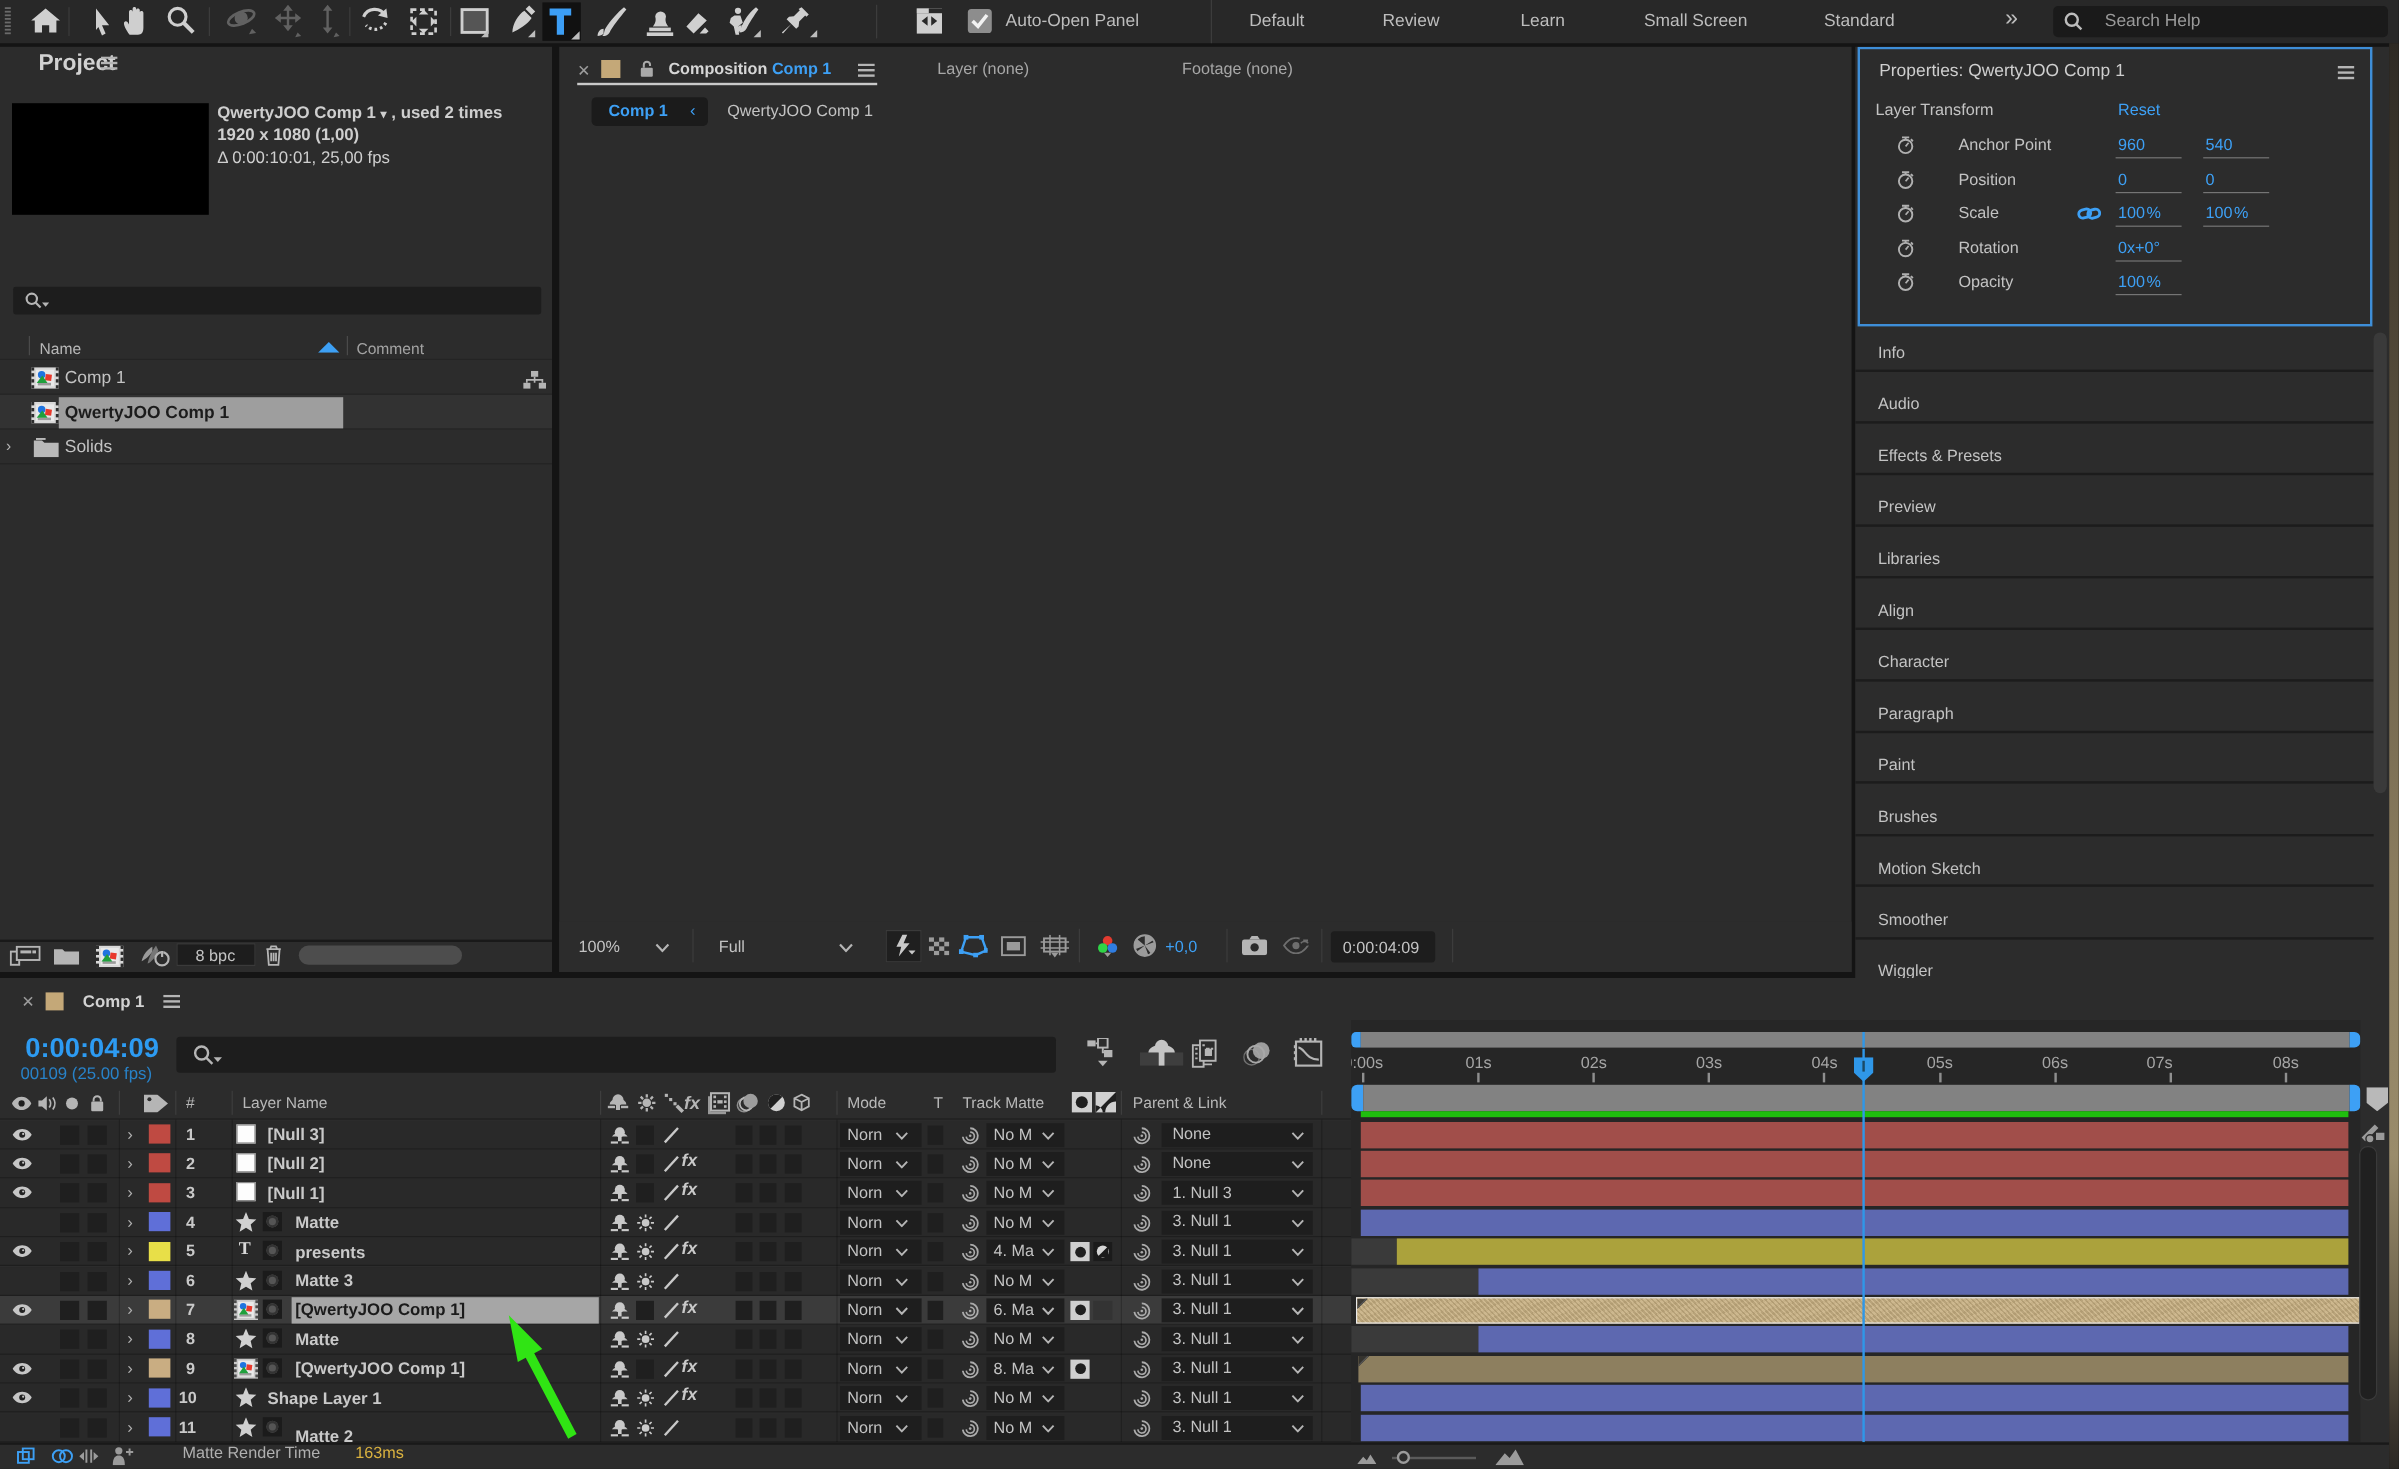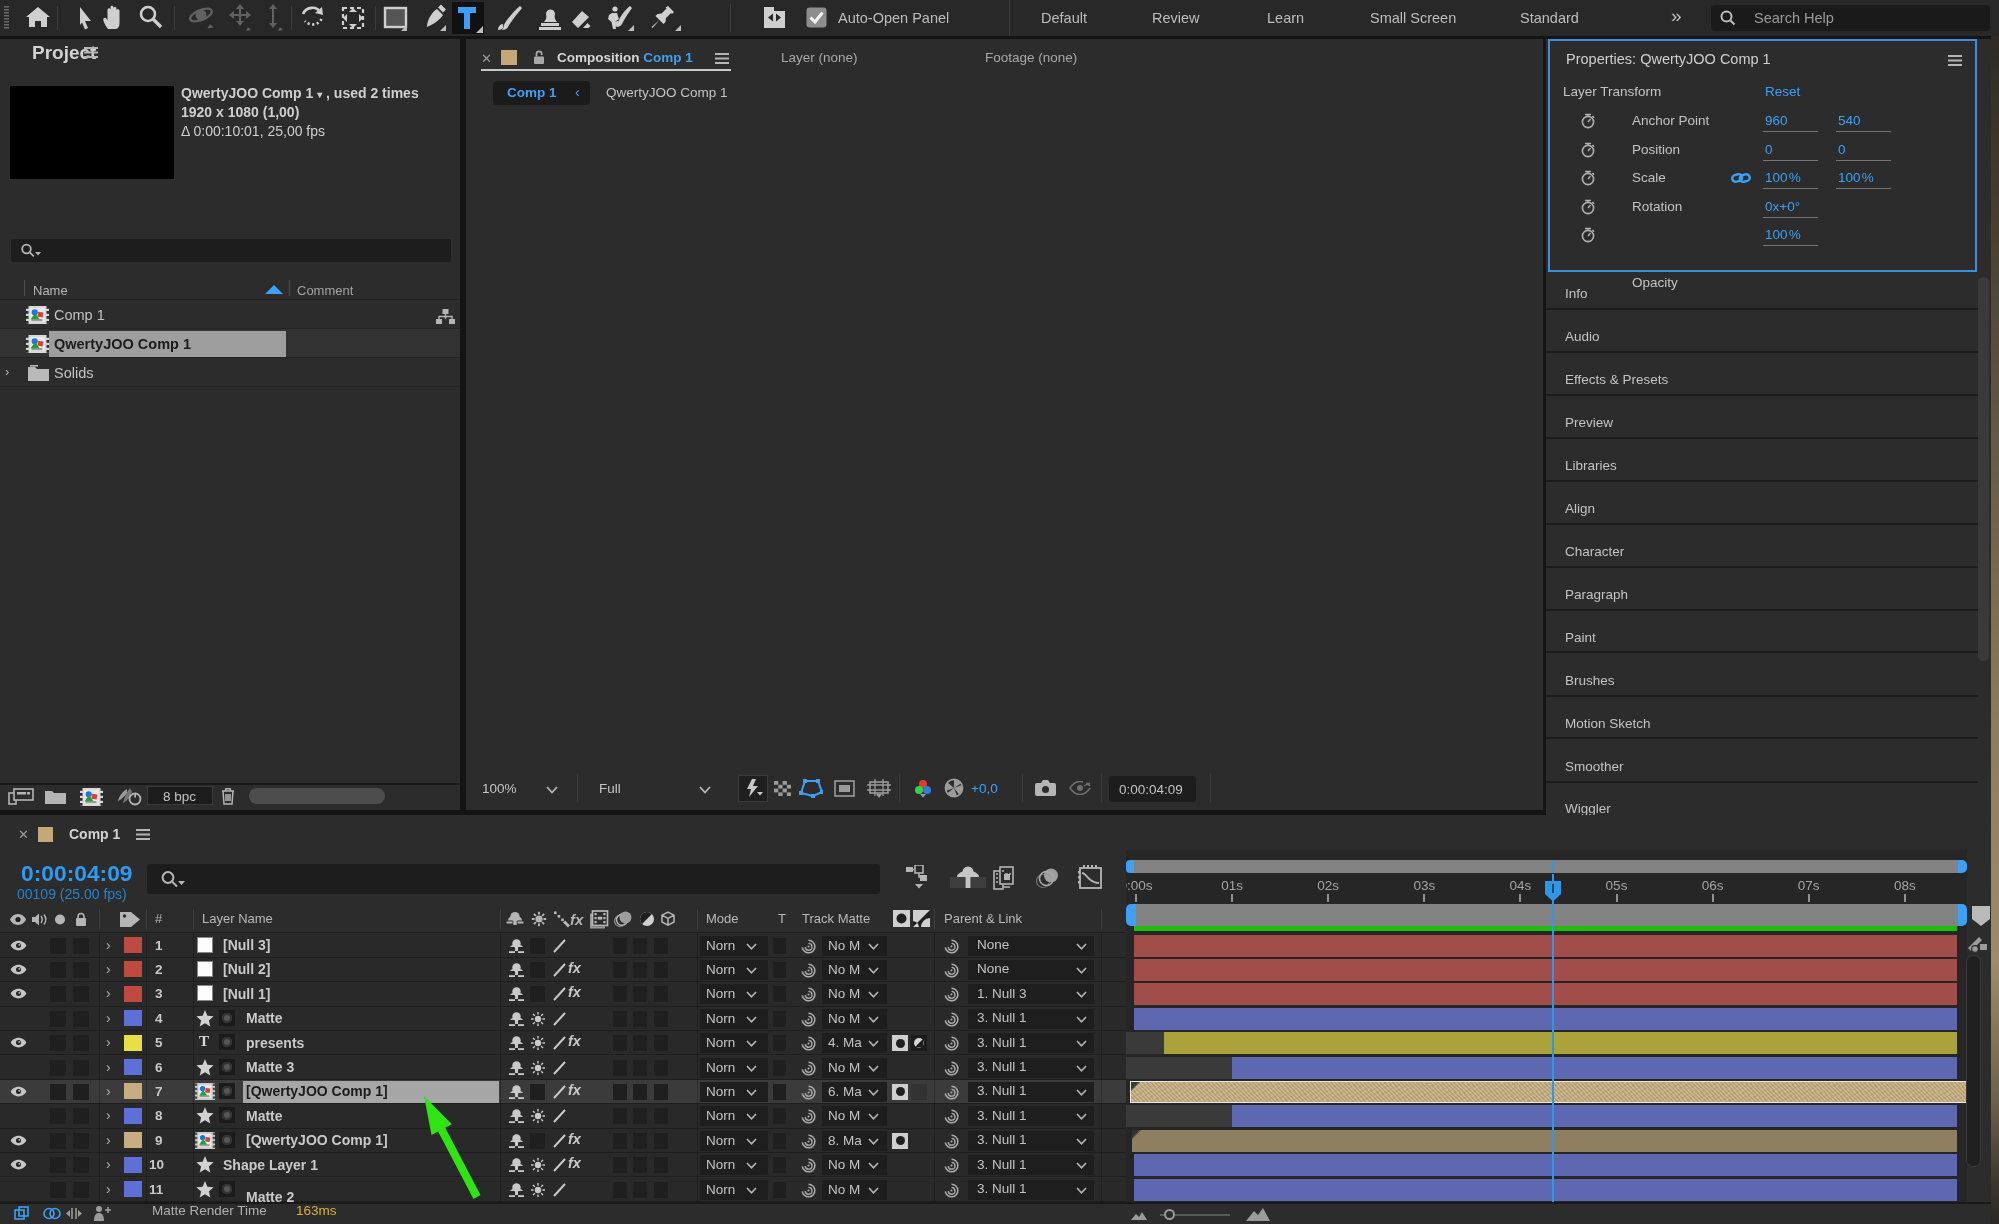--- a/index.html
+++ b/index.html
@@ -412,21 +412,21 @@
   <svg class="abs" style="left:34px;top:187px;" width="16" height="17" viewBox="0 0 16 17">
       <circle cx="8" cy="10" r="5.6" stroke="#b0b0b0" stroke-width="1.6" fill="none"></circle>
       <path d="M5 2.5 h6 M8 2.5 v2 M12.5 4 l1.5 1.8" stroke="#b0b0b0" stroke-width="1.6" fill="none"></path>
       <path d="M8 10 l2.5 -3" stroke="#b0b0b0" stroke-width="1.4"></path>
     </svg>
 
   <div class="txt abs" style="left:86px;top:74px;font-size:13.5px;">Anchor Point</div>
   <div class="txt abs" style="left:86px;top:103px;font-size:13.5px;">Position</div>
   <div class="txt abs" style="left:86px;top:131px;font-size:13.5px;">Scale</div>
   <div class="txt abs" style="left:86px;top:160px;font-size:13.5px;">Rotation</div>
-  <div class="txt abs" style="left:86px;top:188px;font-size:13.5px;margin-top:48px;">Opacity</div>
+  <div class="txt abs" style="left:86px;top:188px;font-size:13.5px;">Opacity</div>
 
   <svg class="abs" style="left:185px;top:133px;" width="20" height="12" viewBox="0 0 20 12">
     <g stroke="#3da0f5" stroke-width="2.4" fill="none">
       <rect x="1.2" y="2.6" width="10" height="6.8" rx="3.4" transform="rotate(-14 6 6)"></rect>
       <rect x="8.8" y="2.6" width="10" height="6.8" rx="3.4" transform="rotate(-14 14 6)"></rect>
     </g>
   </svg>
 
   <div class="txt abs blue" style="left:219px;top:74px;font-size:13.5px;">960</div>
   <div class="txt abs blue" style="left:292px;top:74px;font-size:13.5px;">540</div>
@@ -1372,21 +1372,21 @@
         <div class="abs" style="left:182.2px;top:28px;width:40px;text-align:center;color:#a5a5a5;font-size:13.5px;">02s</div>
         <div class="abs" style="left:201.2px;top:44px;width:2px;height:8px;background:#8f8f8f;"></div>
         <div class="abs" style="left:278.3px;top:28px;width:40px;text-align:center;color:#a5a5a5;font-size:13.5px;">03s</div>
         <div class="abs" style="left:297.3px;top:44px;width:2px;height:8px;background:#8f8f8f;"></div>
         <div class="abs" style="left:374.4px;top:28px;width:40px;text-align:center;color:#a5a5a5;font-size:13.5px;">04s</div>
         <div class="abs" style="left:393.4px;top:44px;width:2px;height:8px;background:#8f8f8f;"></div>
         <div class="abs" style="left:470.5px;top:28px;width:40px;text-align:center;color:#a5a5a5;font-size:13.5px;">05s</div>
         <div class="abs" style="left:489.5px;top:44px;width:2px;height:8px;background:#8f8f8f;"></div>
         <div class="abs" style="left:566.6px;top:28px;width:40px;text-align:center;color:#a5a5a5;font-size:13.5px;">06s</div>
         <div class="abs" style="left:585.6px;top:44px;width:2px;height:8px;background:#8f8f8f;"></div>
-        <div class="abs" style="left:662.7px;top:28px;width:40px;text-align:center;color:#a5a5a5;font-size:13.5px;">07s</div>
+        <div class="abs" style="left:662.7px;top:28px;width:40px;color:#a5a5a5;font-size:13.5px;">07s</div>
         <div class="abs" style="left:681.7px;top:44px;width:2px;height:8px;background:#8f8f8f;"></div>
         <div class="abs" style="left:758.8px;top:28px;width:40px;text-align:center;color:#a5a5a5;font-size:13.5px;">08s</div>
         <div class="abs" style="left:777.8px;top:44px;width:2px;height:8px;background:#8f8f8f;"></div>
       </div>
 
     <div class="abs" style="left:0;top:54px;width:10px;height:22px;background:#3da0f5;border-radius:5px 0 0 5px;"></div>
     <div class="abs" style="left:10px;top:54px;width:822px;height:22px;background:#828282;"></div>
     <div class="abs" style="left:832px;top:54px;width:9px;height:22px;background:#3da0f5;border-radius:0 5px 5px 0;"></div>
 
     <div class="abs" style="left:8px;top:76px;width:823px;height:5px;background:#1fbe0e;"></div>

